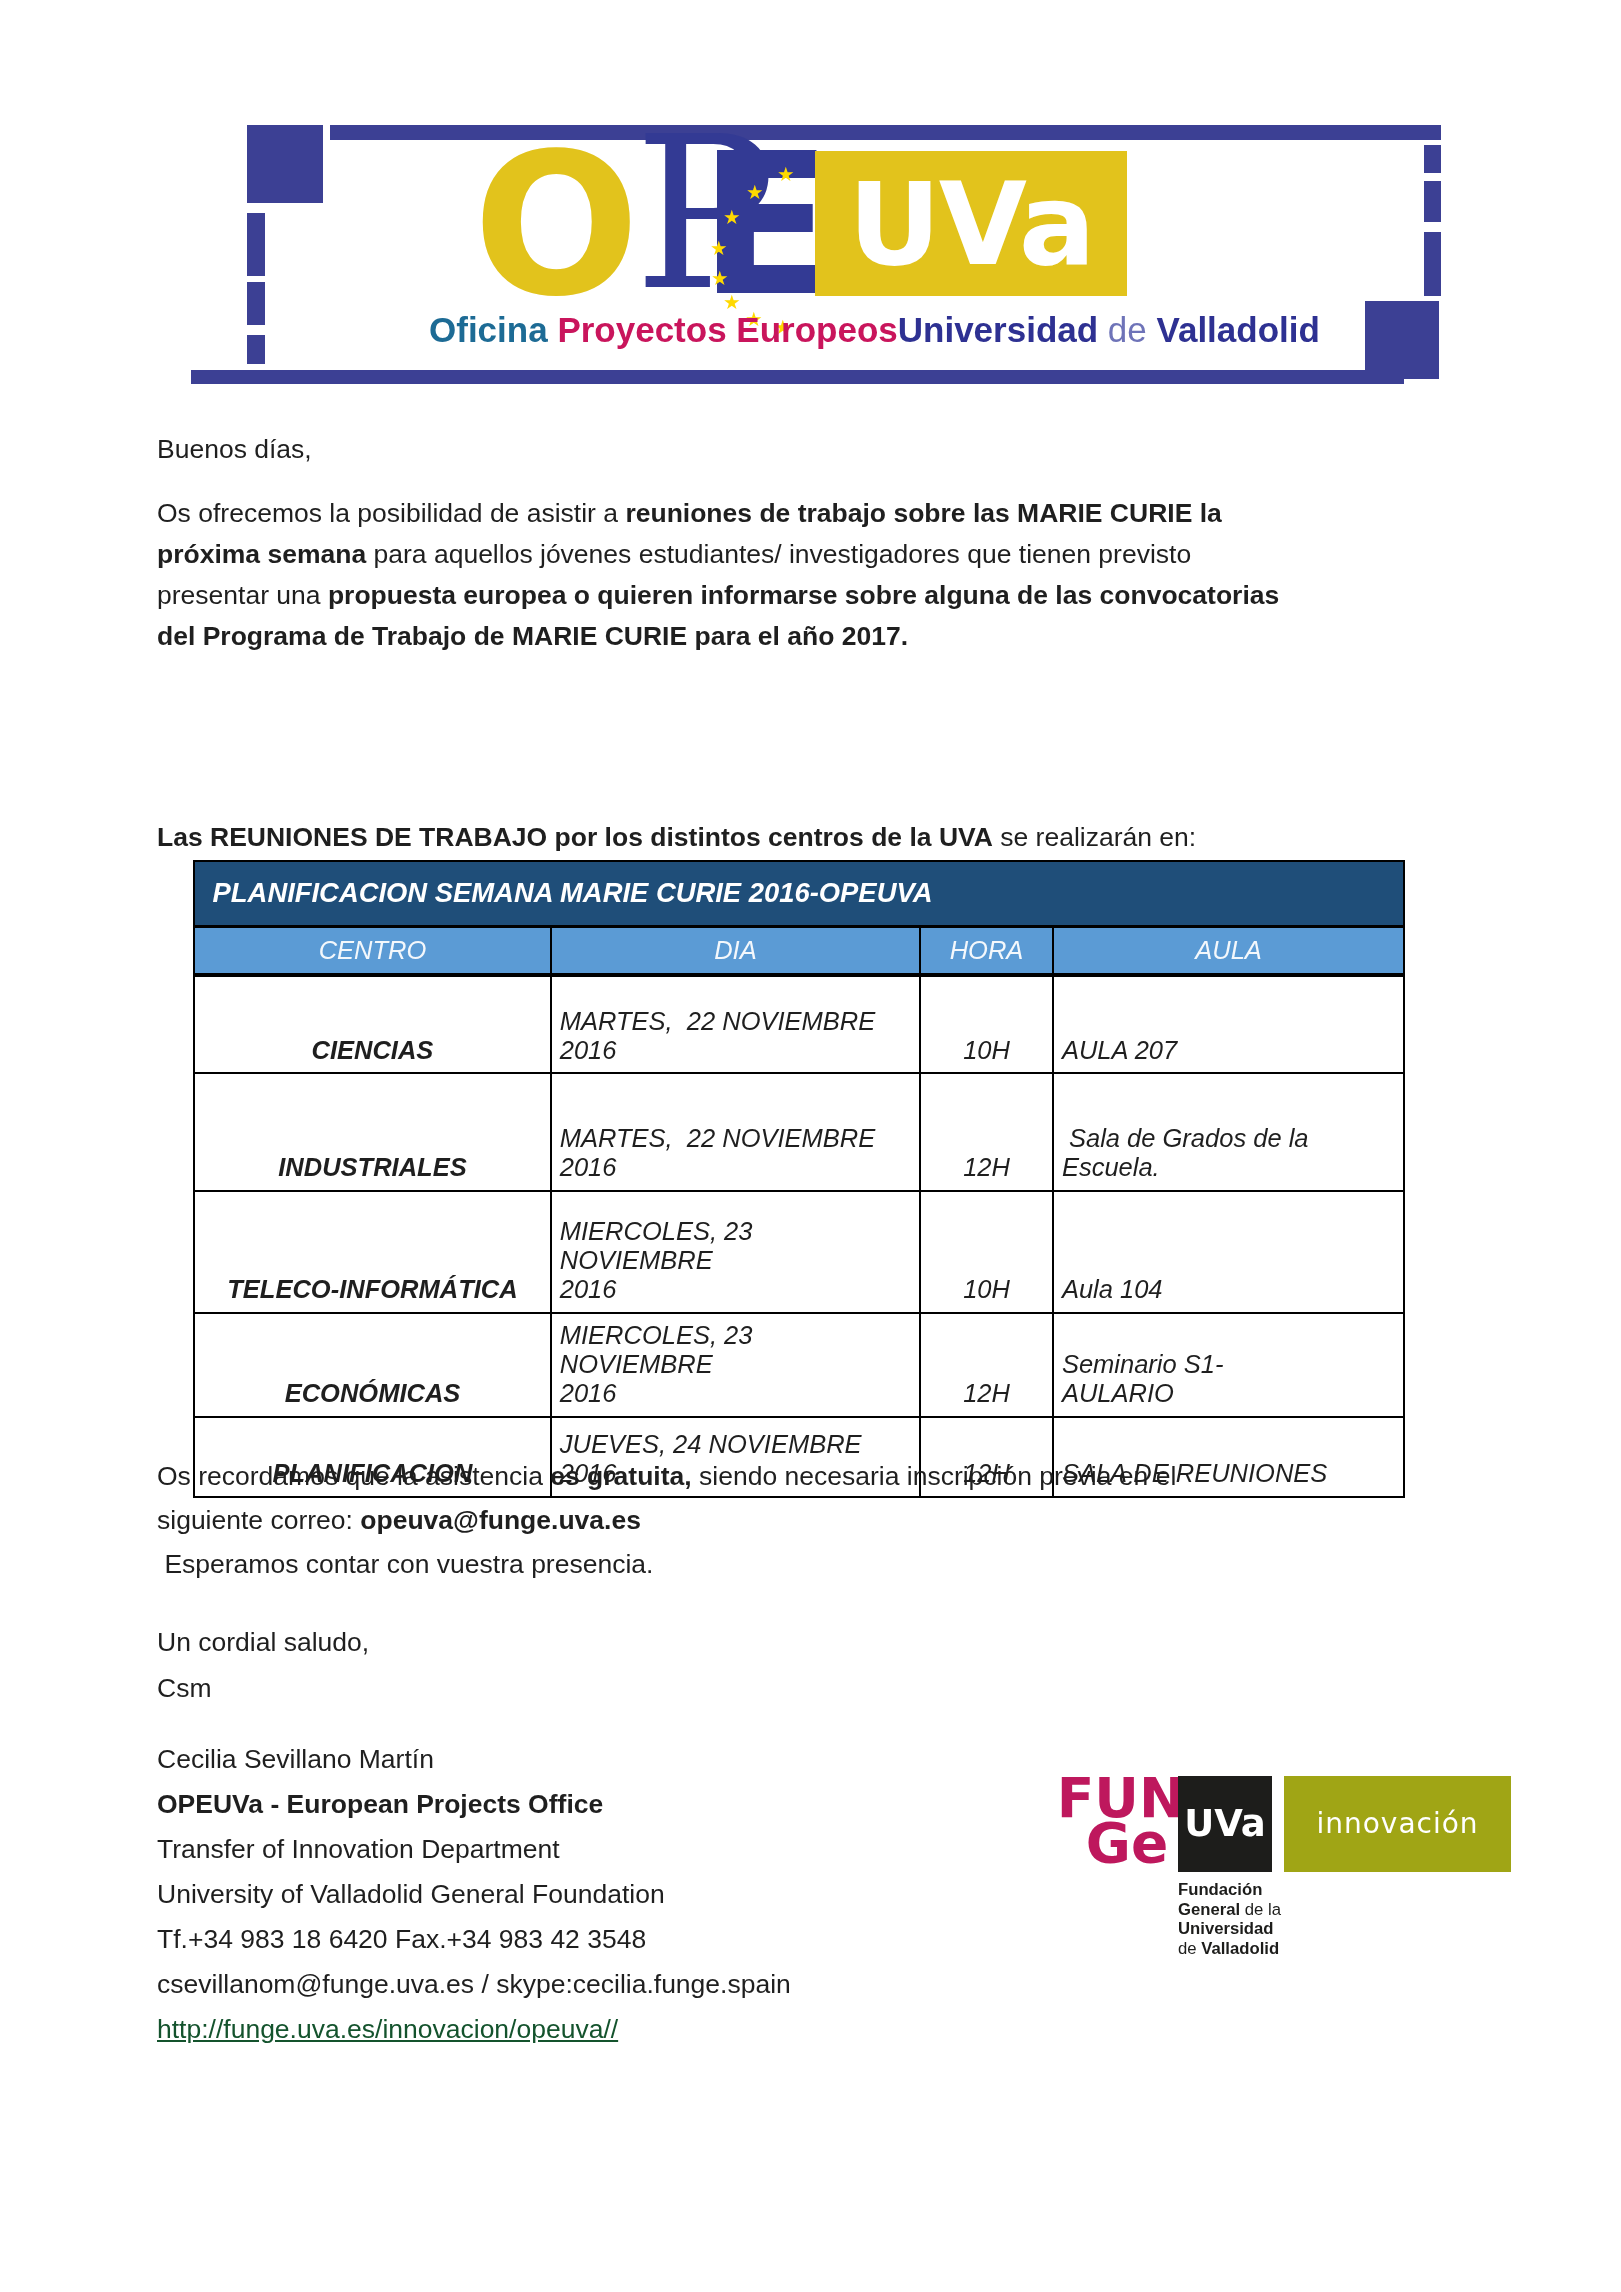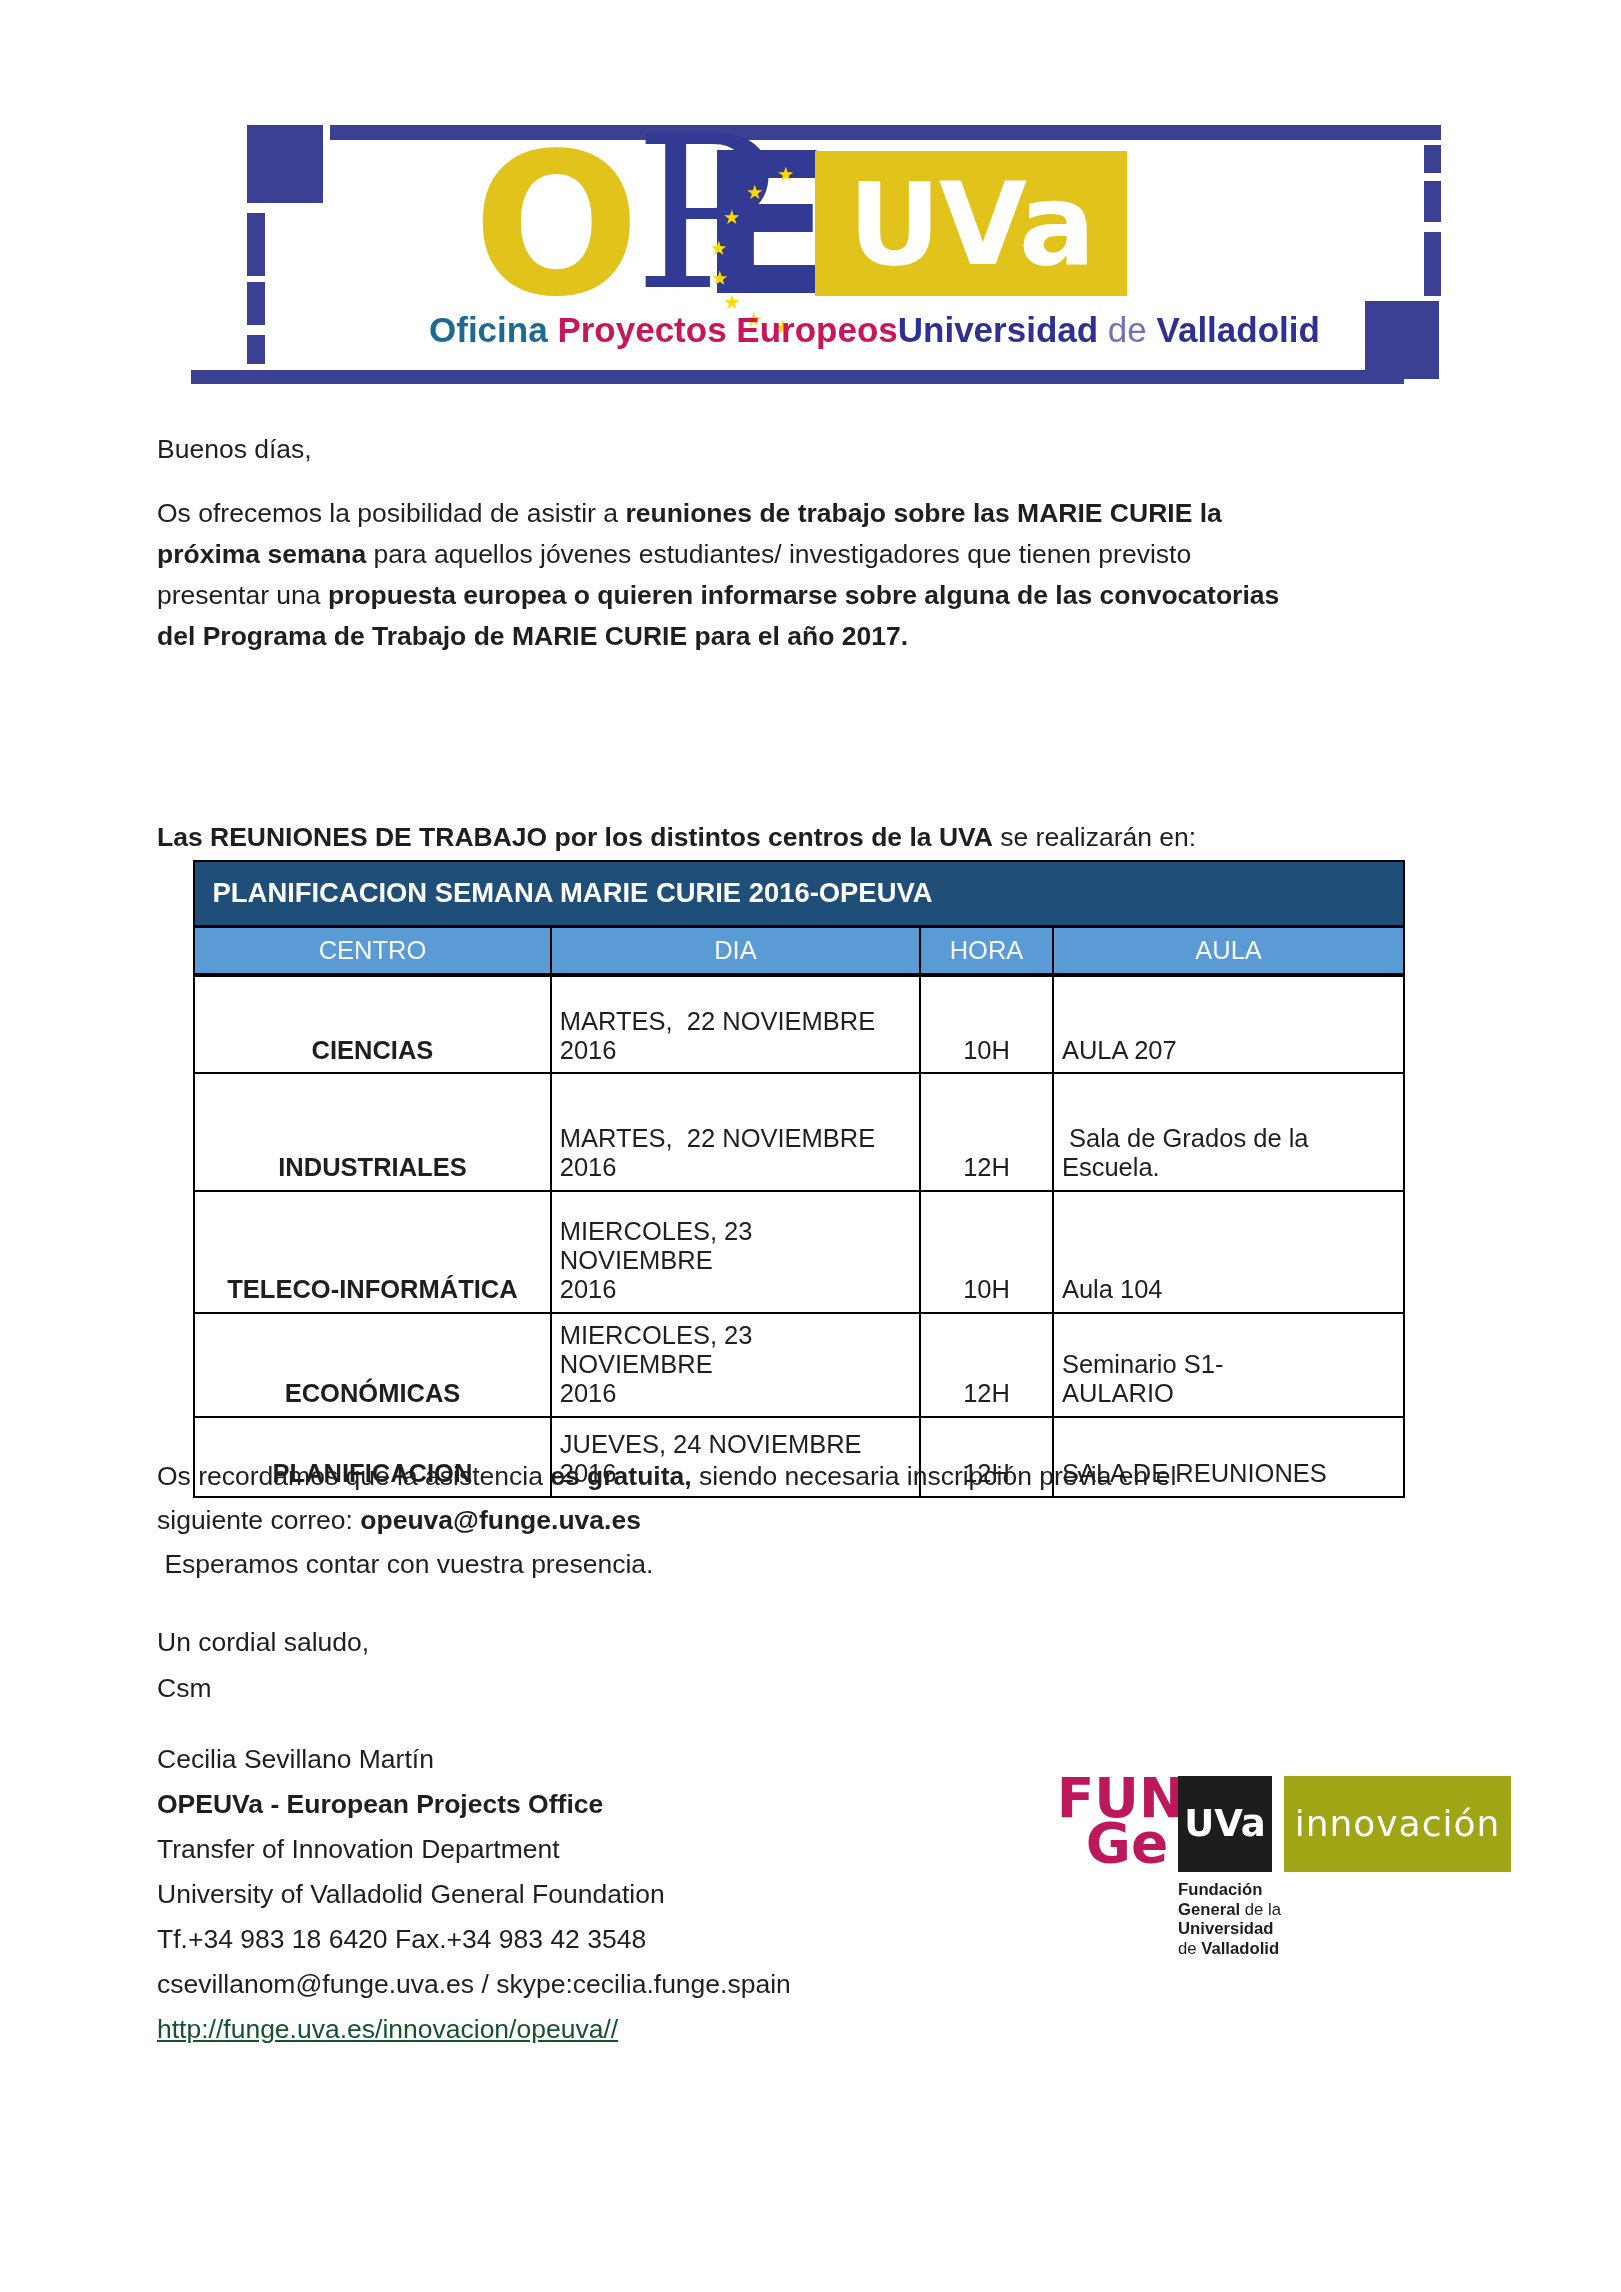--- a/index.html
+++ b/index.html
@@ -44,21 +44,21 @@
   .p-heading{top:817px;}
   .p-reminder{top:1454px;line-height:44px;}
   .p-farewell{top:1619px;line-height:46px;}
   .signature{top:1737px;line-height:45px;white-space:normal;}
   .signature .sig-line{display:block;}
   .sig-bold{font-weight:bold;}
   a.sig-link{color:#14532d;text-decoration:underline;}
 
   
   table.plan{position:absolute;left:193px;top:860px;width:1212px;border-collapse:collapse;
-             font-size:25.5px;table-layout:fixed;}
+             font-size:25.5px;table-layout:fixed;font-style:italic;}
   table.plan td{border:2px solid #000;}
   tr.t-title td{background:#1f4e79;color:#ffffff;font-weight:bold;font-size:27.4px;
                 height:51px;padding:5.9px 5.9px 5.9px 17.6px;vertical-align:middle;
                 border:2.9px solid #000;border-bottom:3.9px solid #000;}
   tr.t-head td{background:#5b9bd5;color:#f4f8fc;text-align:center;height:43px;
                vertical-align:middle;border-bottom:4.9px solid #000;border-top:0;}
   tr.t-row td{vertical-align:bottom;padding:5.9px 7.8px 7.8px 7.8px;background:#ffffff;
               border-top:2.9px solid #000;white-space:pre-wrap;}
   td.c-centro{text-align:center;font-weight:bold;}
   td.c-dia{text-align:left;}
@@ -77,21 +77,21 @@
   .funge-mark .ge{display:block;margin-left:29px;}
   .uva-sq{position:absolute;left:129px;top:2px;width:94px;height:96px;background:#1d1d1b;
           text-align:center;}
   .uva-sq span{font-family:"DejaVu Sans",sans-serif;font-weight:bold;color:#ffffff;
                font-size:37px;line-height:96px;}
   .fundacion{position:absolute;left:129px;top:106px;font-size:16.7px;line-height:19.6px;
              color:#1d1d1b;white-space:nowrap;}
   .fundacion b{font-weight:bold;}
   .innov-box{position:absolute;left:235px;top:2px;width:227px;height:96px;background:#a0a515;
              text-align:center;}
-  .innov-box span{font-family:"DejaVu Sans",sans-serif;color:#ffffff;font-size:36px;
+  .innov-box span{font-family:"DejaVu Sans",sans-serif;color:#ffffff;font-size:28px;
                   line-height:96px;letter-spacing:1px;}
 </style>
 </head>
 <body>
 
 <div class="page">
 
   <div class="logo-wrap">
     <div class="frame f-tl-square"></div>
     <div class="frame f-top-bar"></div>

